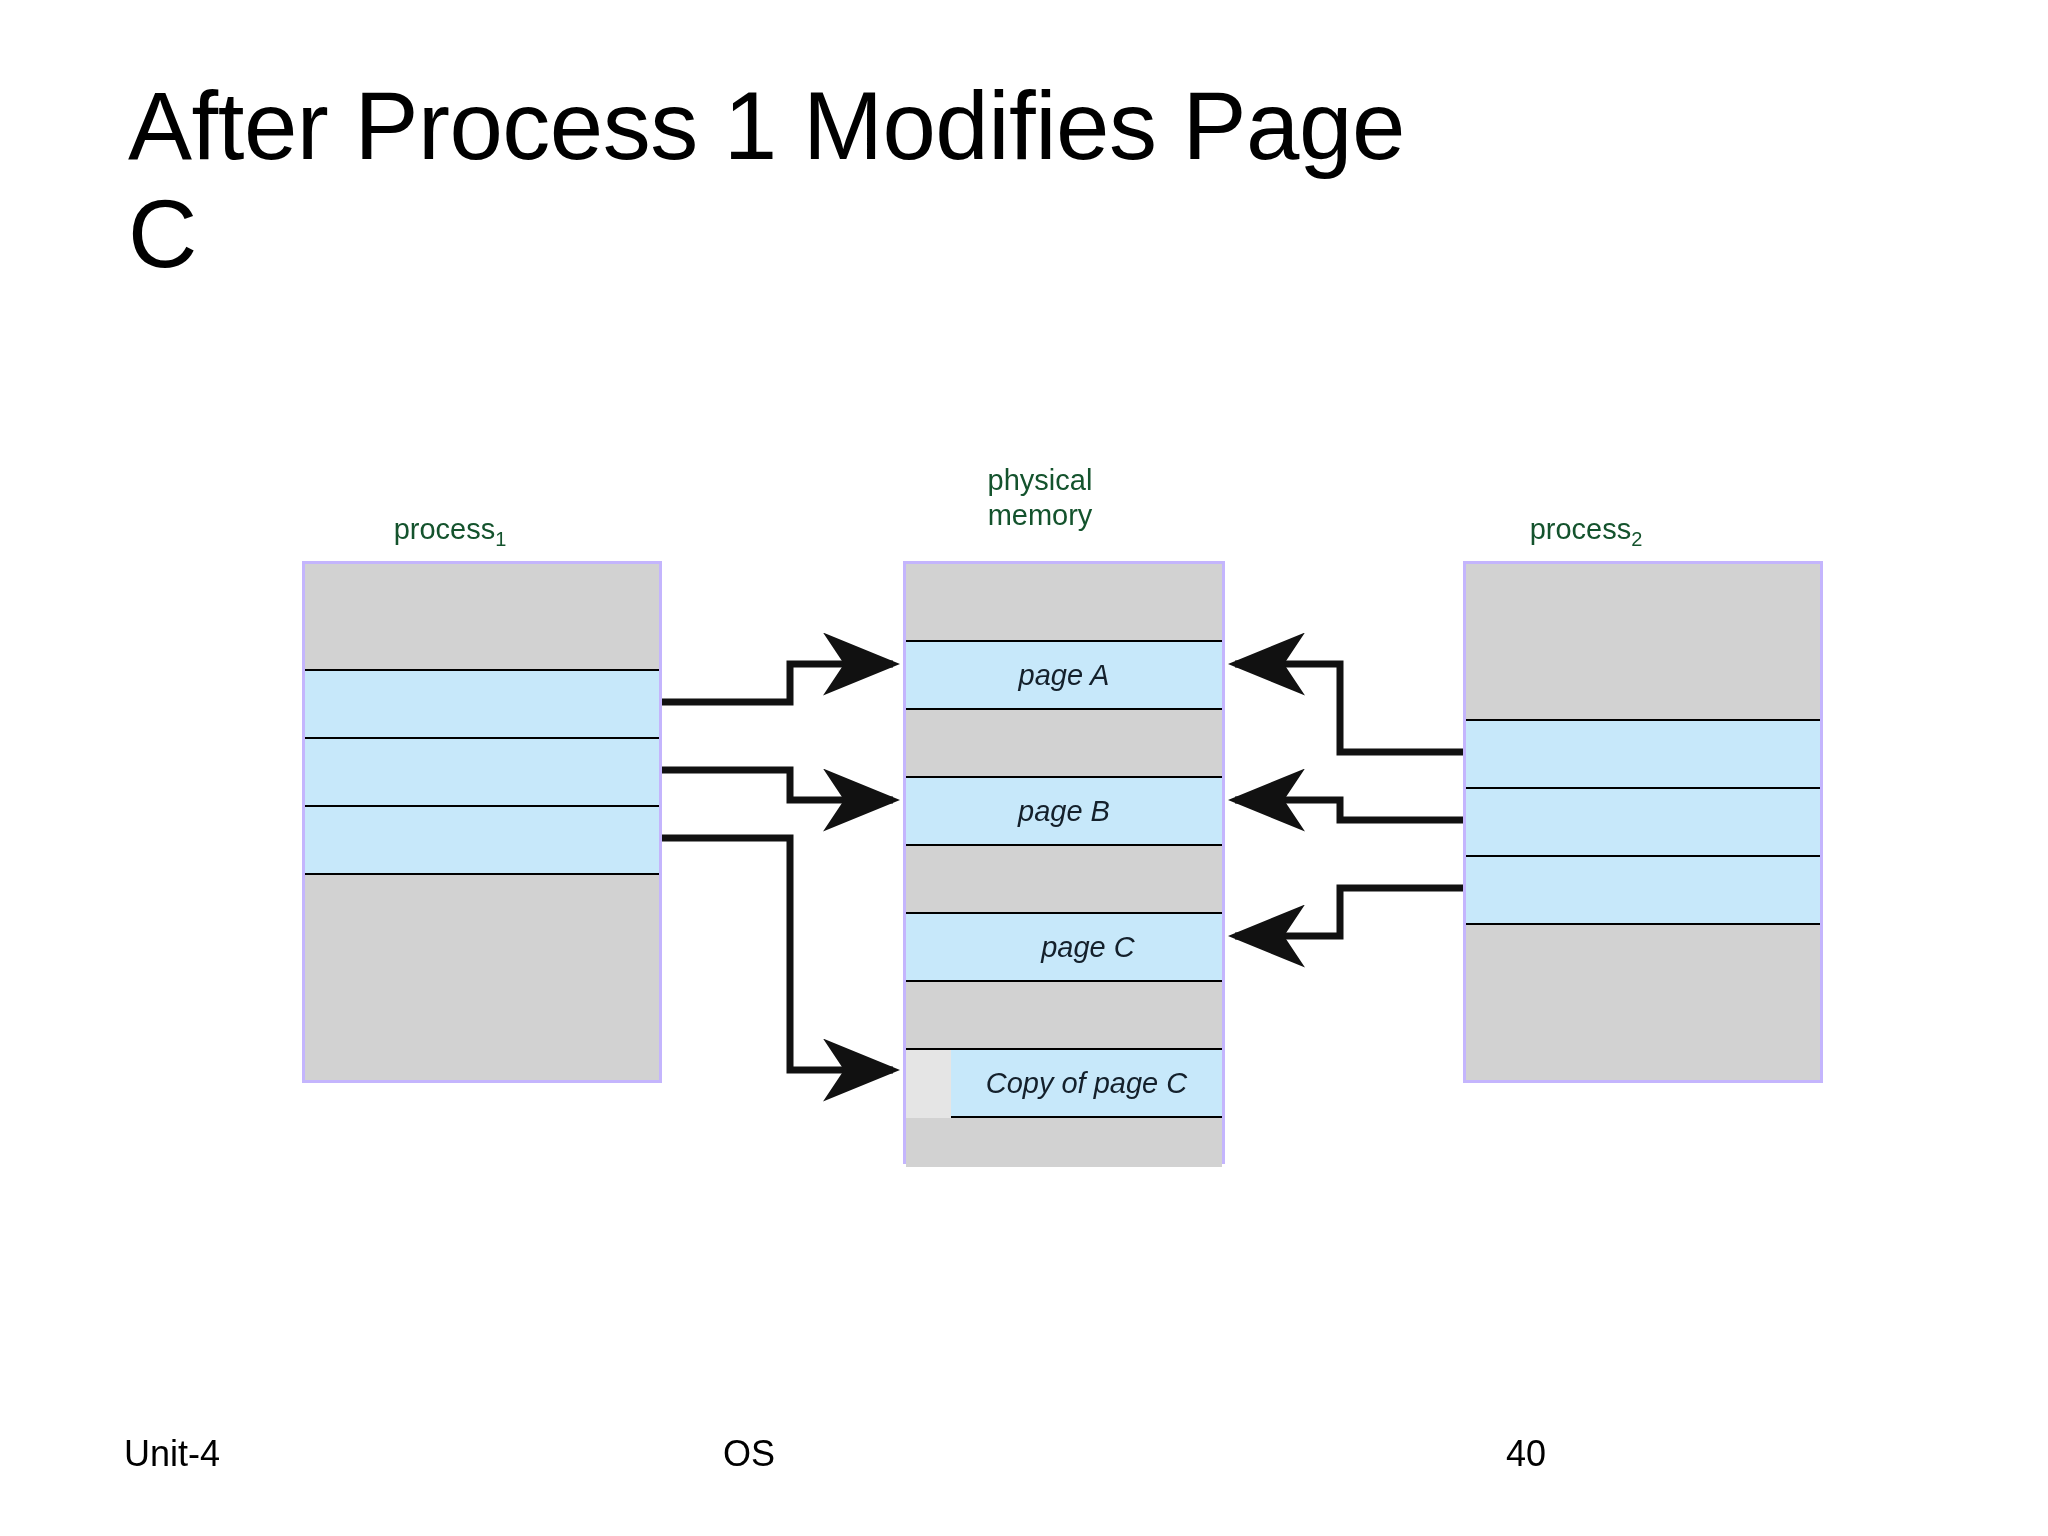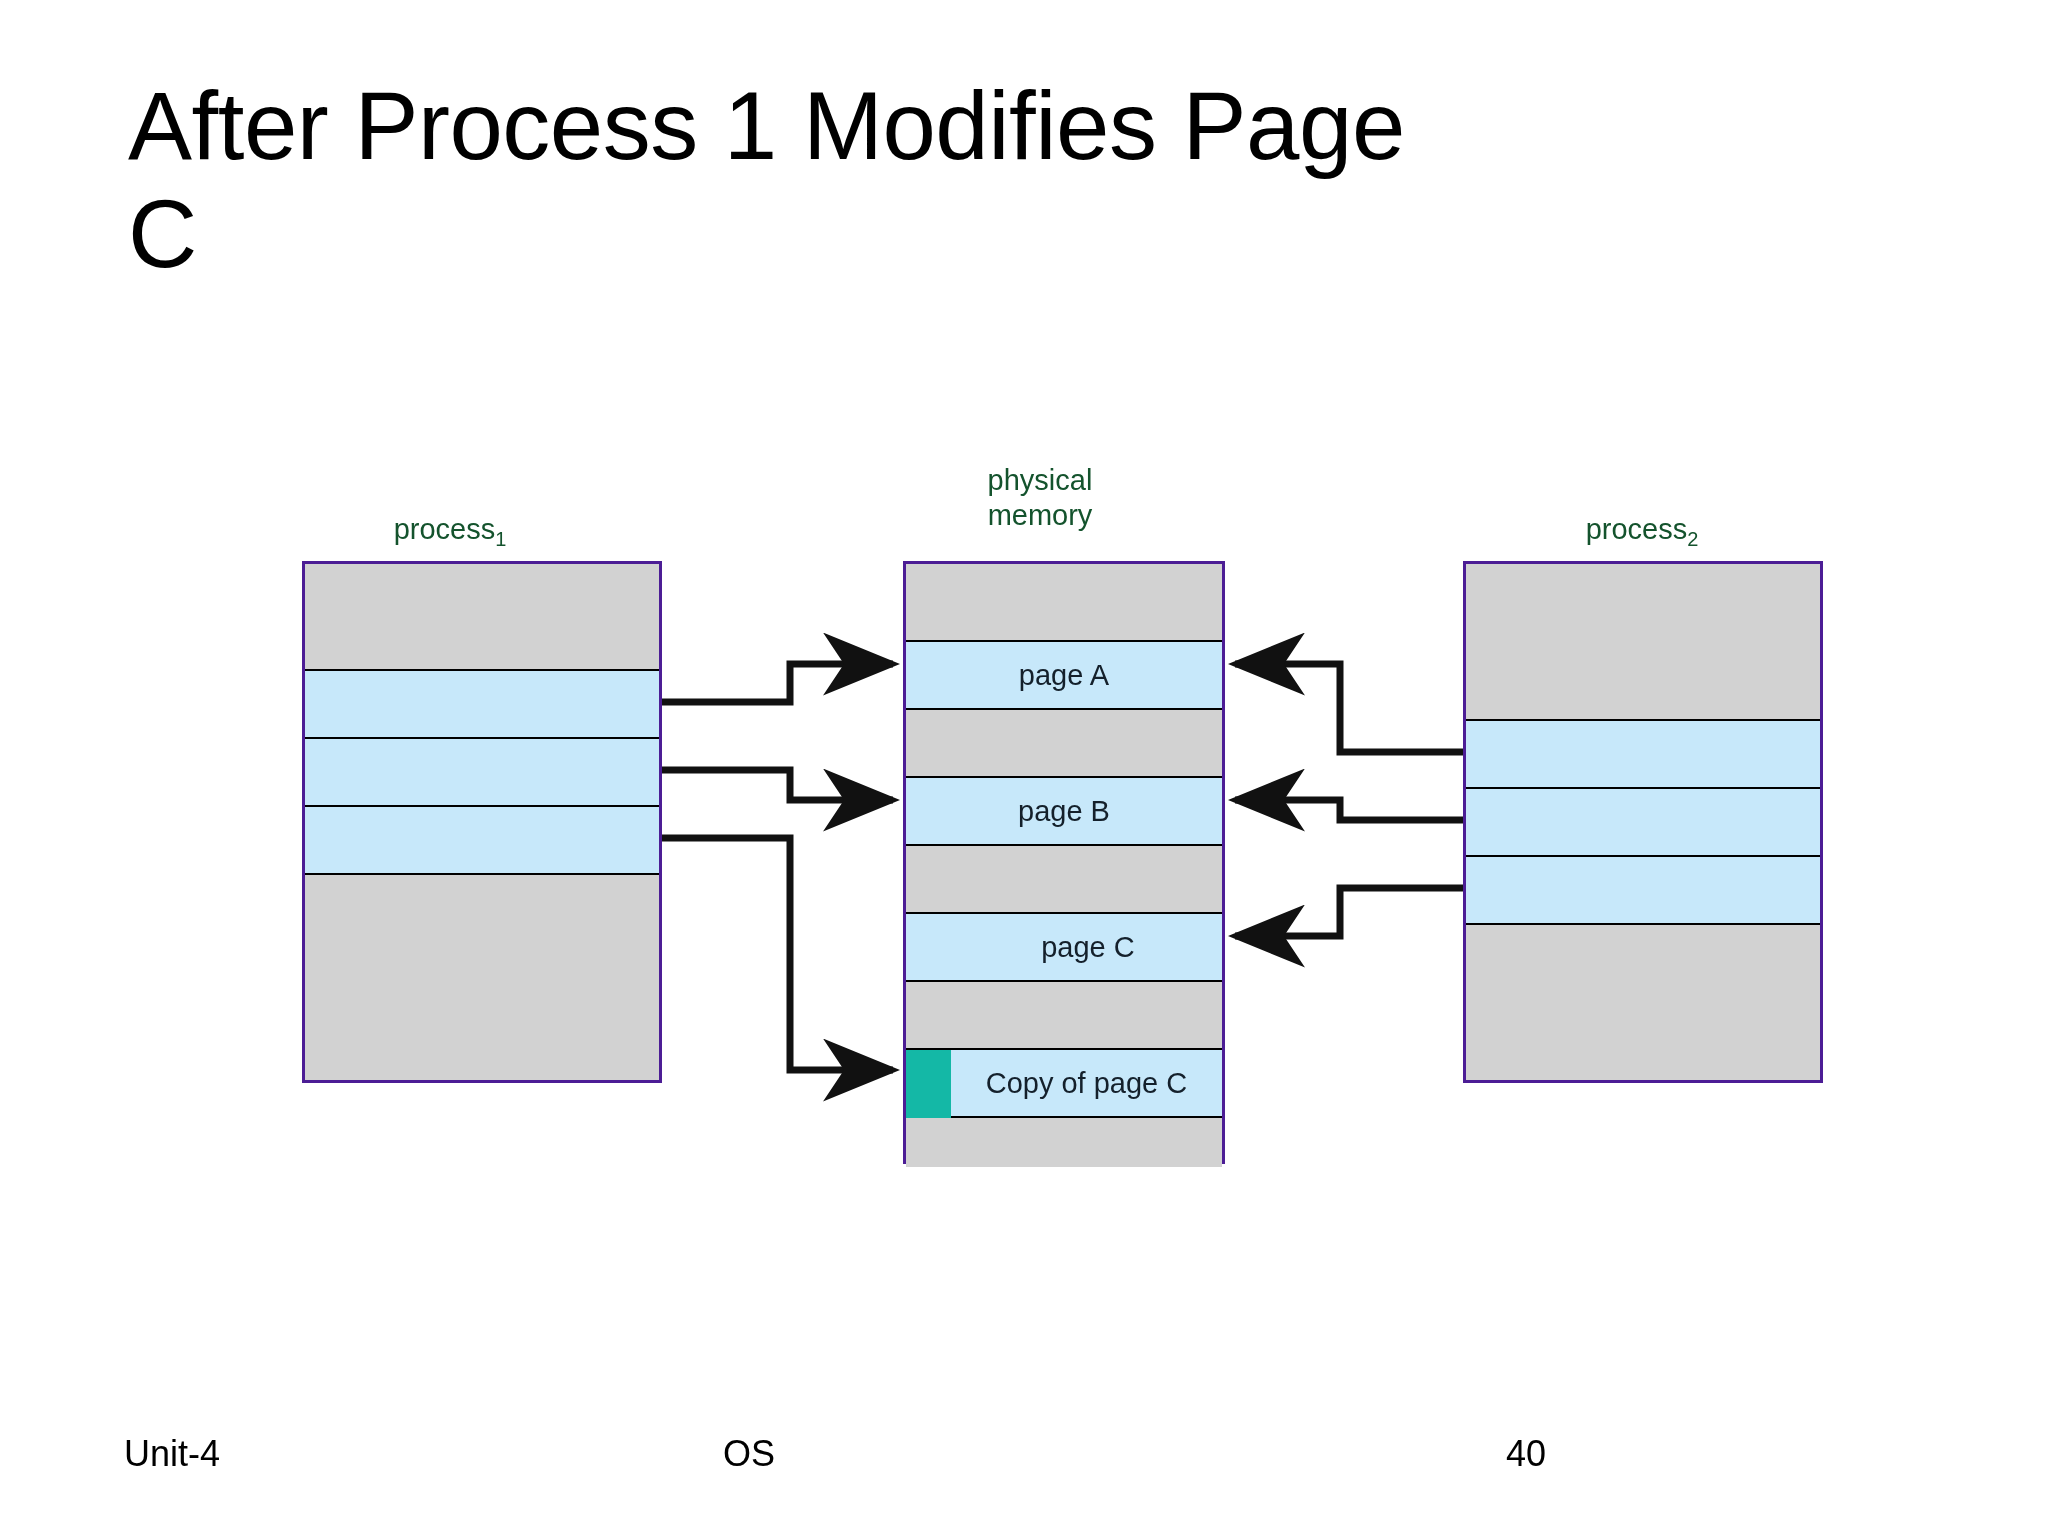--- a/index.html
+++ b/index.html
@@ -48,23 +48,24 @@
     white-space: pre-line;
   }
   .col-label .sub {
     font-size: 20px;
     vertical-align: sub;
     line-height: 0;
   }
 
   .mem-column {
     position: absolute;
-    border: 3px solid #4c1d95;
+    border: 3px solid #c4b5fd;
     box-sizing: border-box;
-    background: #14b8a6;
+    background: #e5e5e5;
+    font-style: italic;
   }
   .mem-cell {
     box-sizing: border-box;
     border-bottom: 2px solid #000000;
     position: relative;
     display: flex;
     align-items: center;
     justify-content: center;
     font-size: 29px;
     color: #14202b;
@@ -119,21 +120,21 @@
     <div class="mem-cell cell-blue" style="height:68px;">page A</div>
     <div class="mem-cell cell-gray" style="height:68px;"></div>
     <div class="mem-cell cell-blue" style="height:68px;">page B</div>
     <div class="mem-cell cell-gray" style="height:68px;"></div>
     <div class="mem-cell cell-blue" style="height:68px;padding-left:48px;">page C</div>
     <div class="mem-cell cell-gray" style="height:68px;"></div>
     <div class="mem-cell cell-blue" style="height:68px;margin-left:45px;">Copy of page C</div>
     <div class="mem-cell cell-gray" style="height:49px;"></div>
   </div>
 
-  <div class="col-label" id="label-process2" style="left:1492px; top:512px; width:300px;"><span>process</span><span class="sub">2</span></div>
+  <div class="col-label" id="label-process2" style="left:1436px; top:512px; width:300px;"><span>process</span><span class="sub">2</span></div>
 
   <div class="mem-column" id="col-process2" style="left:1463px; top:561px; width:360px; height:522px;">
     <div class="mem-cell cell-gray" style="height:157px;"></div>
     <div class="mem-cell cell-blue" style="height:68px;"></div>
     <div class="mem-cell cell-blue" style="height:68px;"></div>
     <div class="mem-cell cell-blue" style="height:68px;"></div>
     <div class="mem-cell cell-gray" style="height:155px;"></div>
   </div>
 
   <svg id="arrow-layer" viewBox="0 0 2048 1536">

